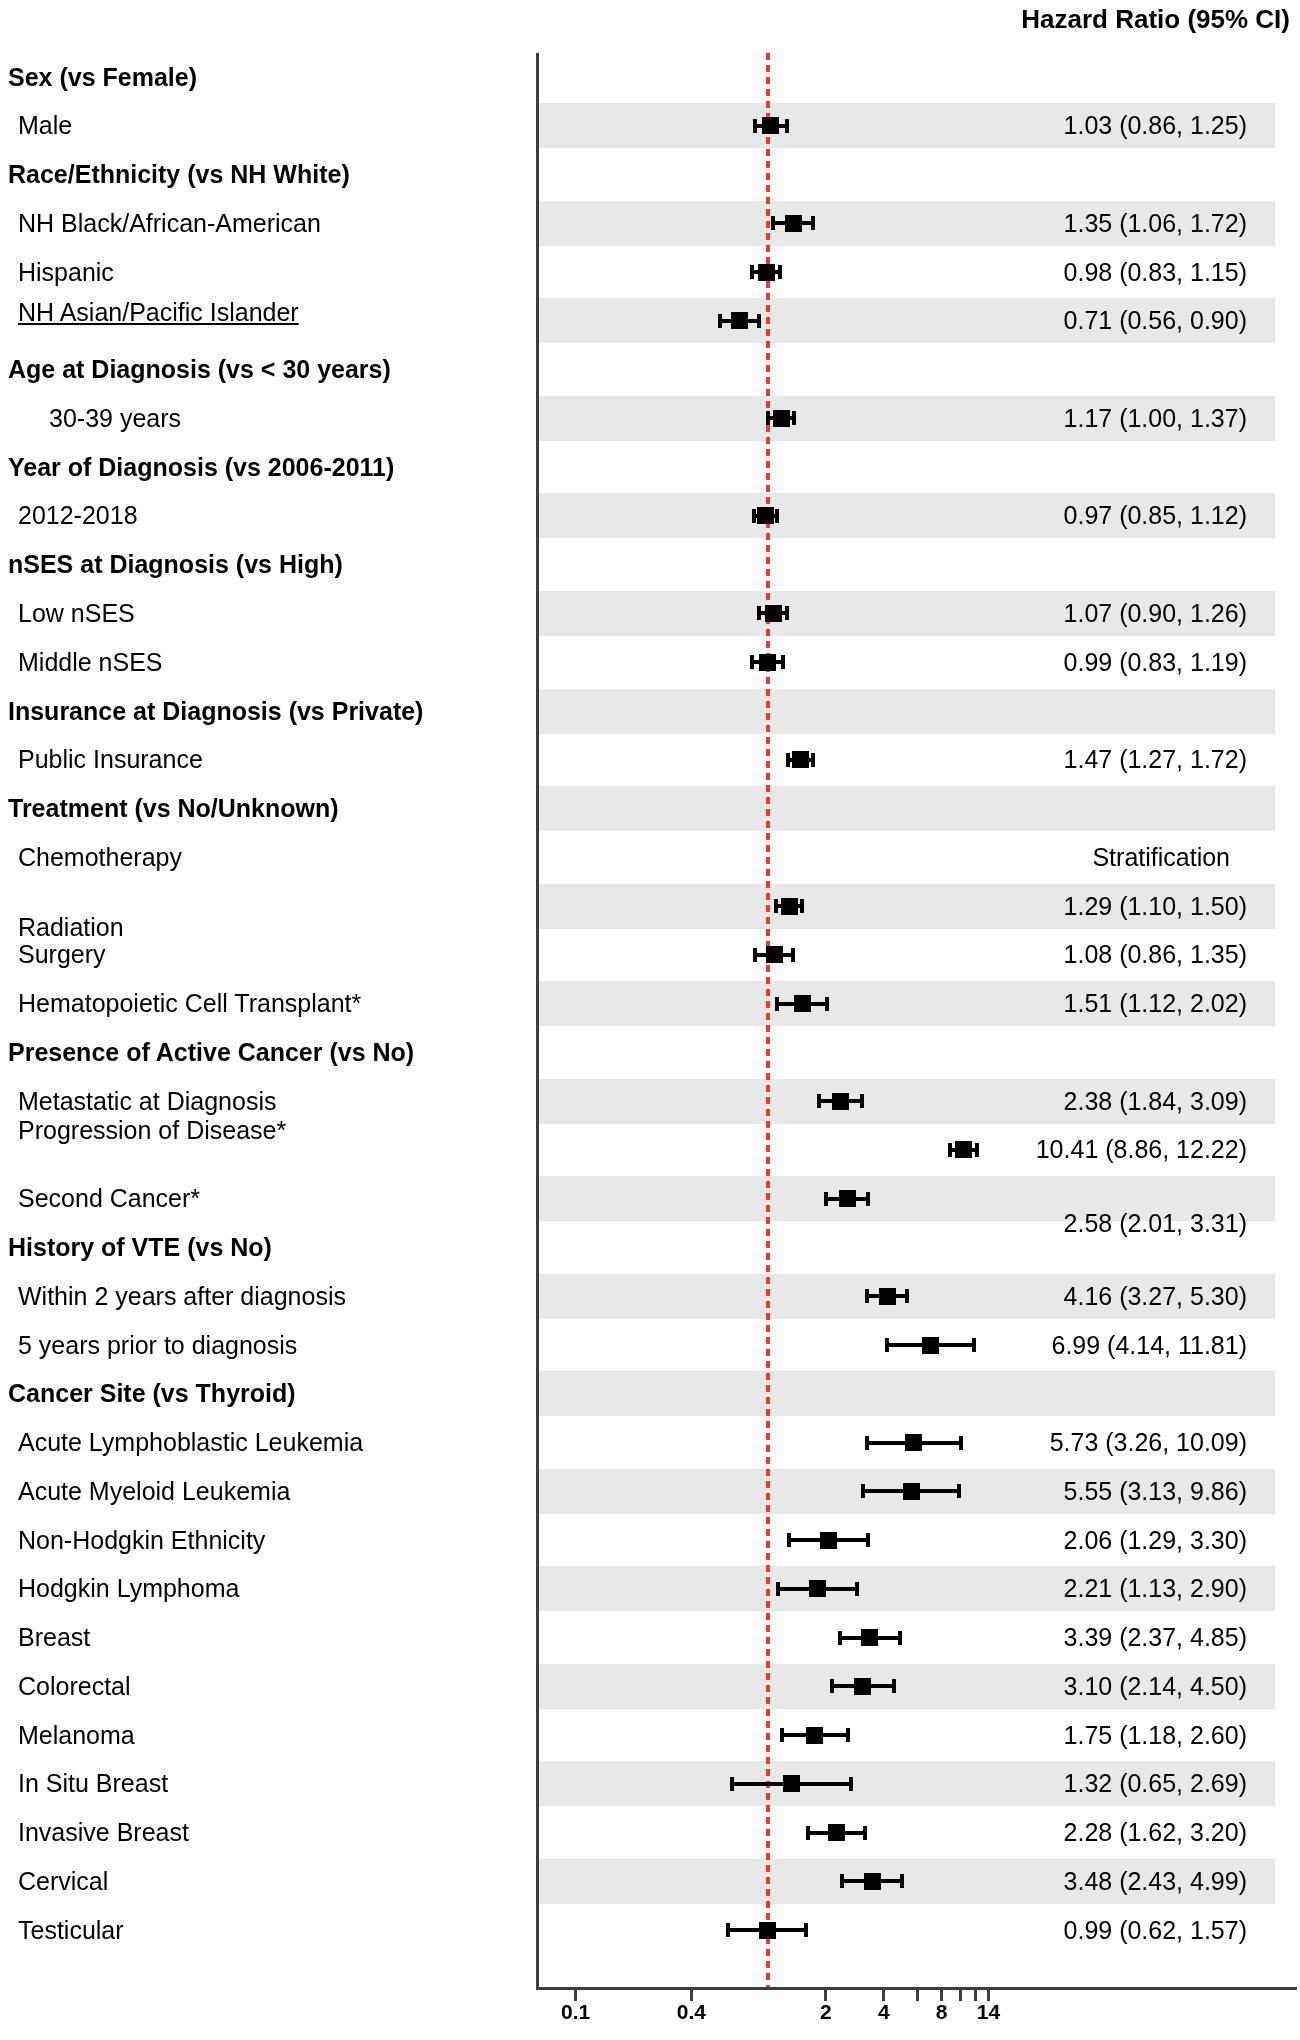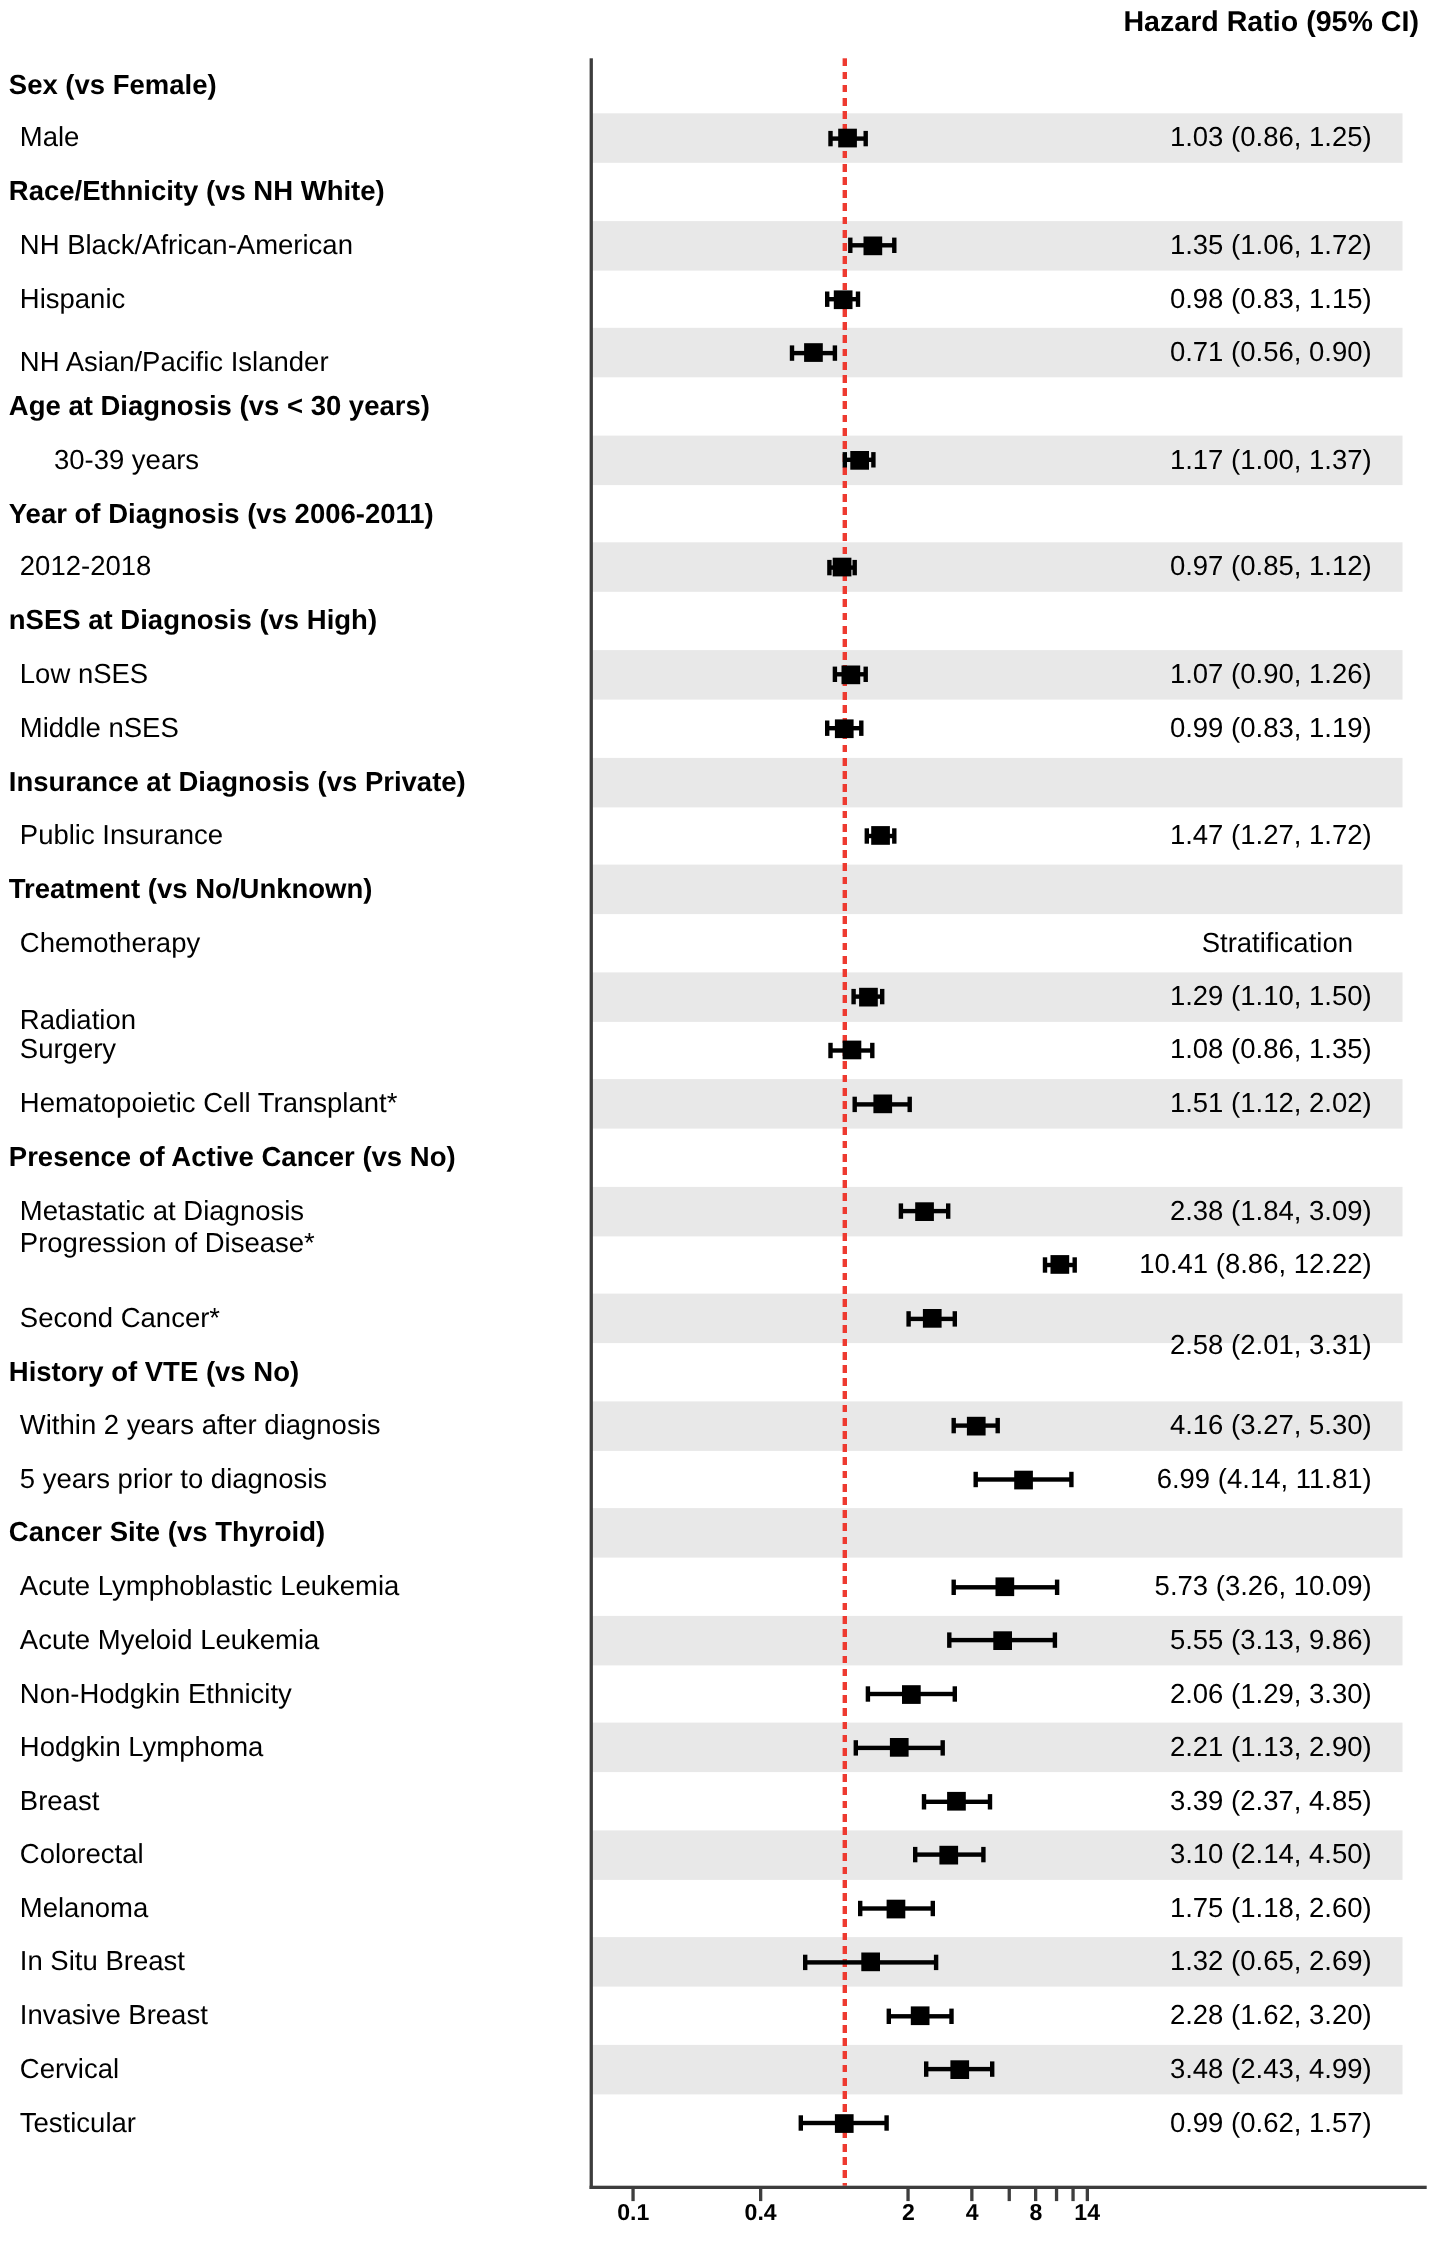--- a/index.html
+++ b/index.html
@@ -112,21 +112,21 @@
       <div class="cicap" style="left: 770.866px; top: 216.31px;"></div>
       <div class="cicap" style="left: 811.292px; top: 216.31px;"></div>
       <div class="sqmarker" style="left: 784.563px; top: 214.81px;"></div>
       <div class="hrval" style="right: 53px; top: 200.81px; height: 45px; width: 330px;">1.35 (1.06, 1.72)</div>
       <div class="rowlabel item" style="top: 249.58px; height: 45px;">Hispanic</div>
       <div class="ciline" style="left: 752.439px; top: 270.08px; width: 27.2335px;"></div>
       <div class="cicap" style="left: 750.439px; top: 265.08px;"></div>
       <div class="cicap" style="left: 777.672px; top: 265.08px;"></div>
       <div class="sqmarker" style="left: 757.813px; top: 263.58px;"></div>
       <div class="hrval" style="right: 53px; top: 249.58px; height: 45px; width: 330px;">0.98 (0.83, 1.15)</div>
-      <div class="rowlabel item" style="top: 307px; height: 45px;">NH Asian/Pacific Islander</div>
+      <div class="rowlabel item" style="top: 290px; height: 45px; text-decoration: underline;">NH Asian/Pacific Islander</div>
       <div class="ciline" style="left: 719.577px; top: 318.85px; width: 39.6243px;"></div>
       <div class="cicap" style="left: 717.577px; top: 313.85px;"></div>
       <div class="cicap" style="left: 757.201px; top: 313.85px;"></div>
       <div class="sqmarker" style="left: 730.897px; top: 312.35px;"></div>
       <div class="hrval" style="right: 53px; top: 298.35px; height: 45px; width: 330px;">0.71 (0.56, 0.90)</div>
       <div class="rowlabel header" style="top: 347.12px; height: 45px;">Age at Diagnosis (vs &lt; 30 years)</div>
       <div class="rowlabel item" style="top: 395.89px; height: 45px; margin-left: 31px;">30-39 years</div>
       <div class="ciline" style="left: 768px; top: 416.39px; width: 26.2914px;"></div>
       <div class="cicap" style="left: 766px; top: 411.39px;"></div>
       <div class="cicap" style="left: 792.291px; top: 411.39px;"></div>

